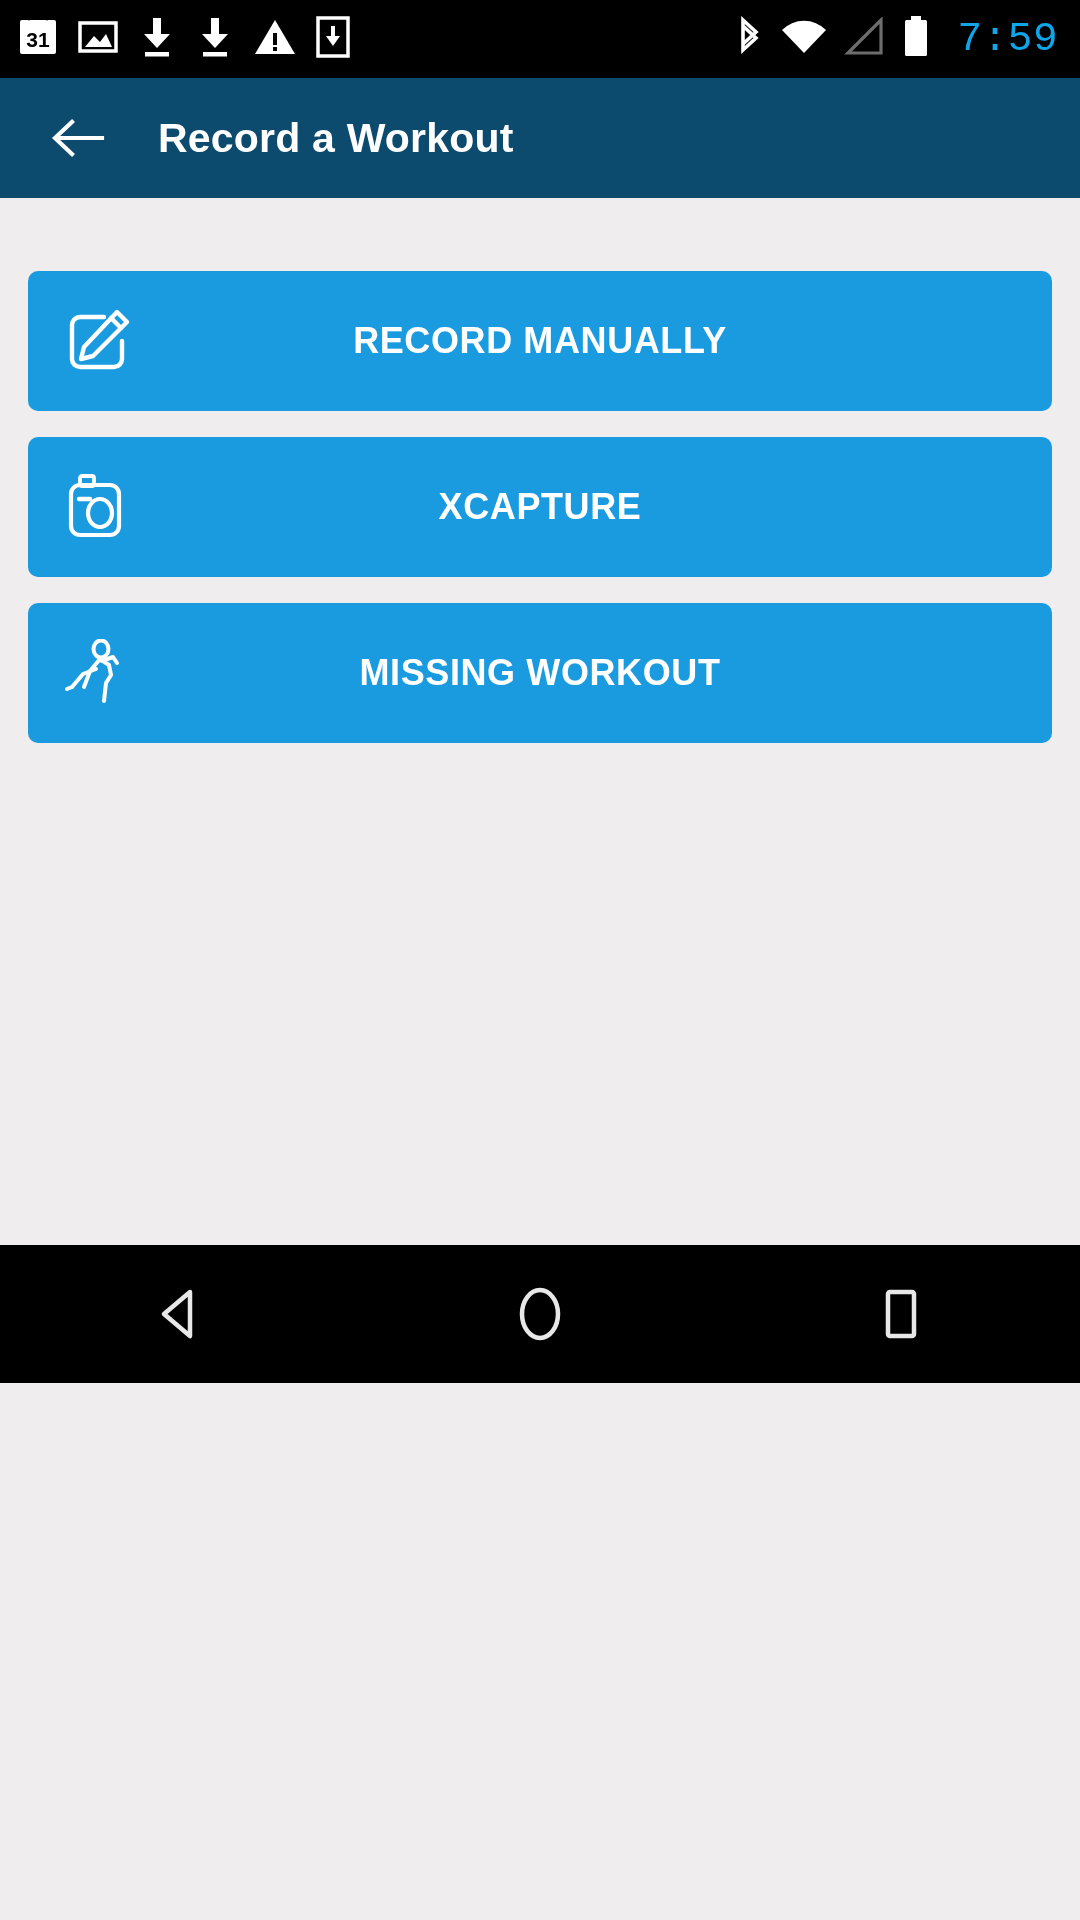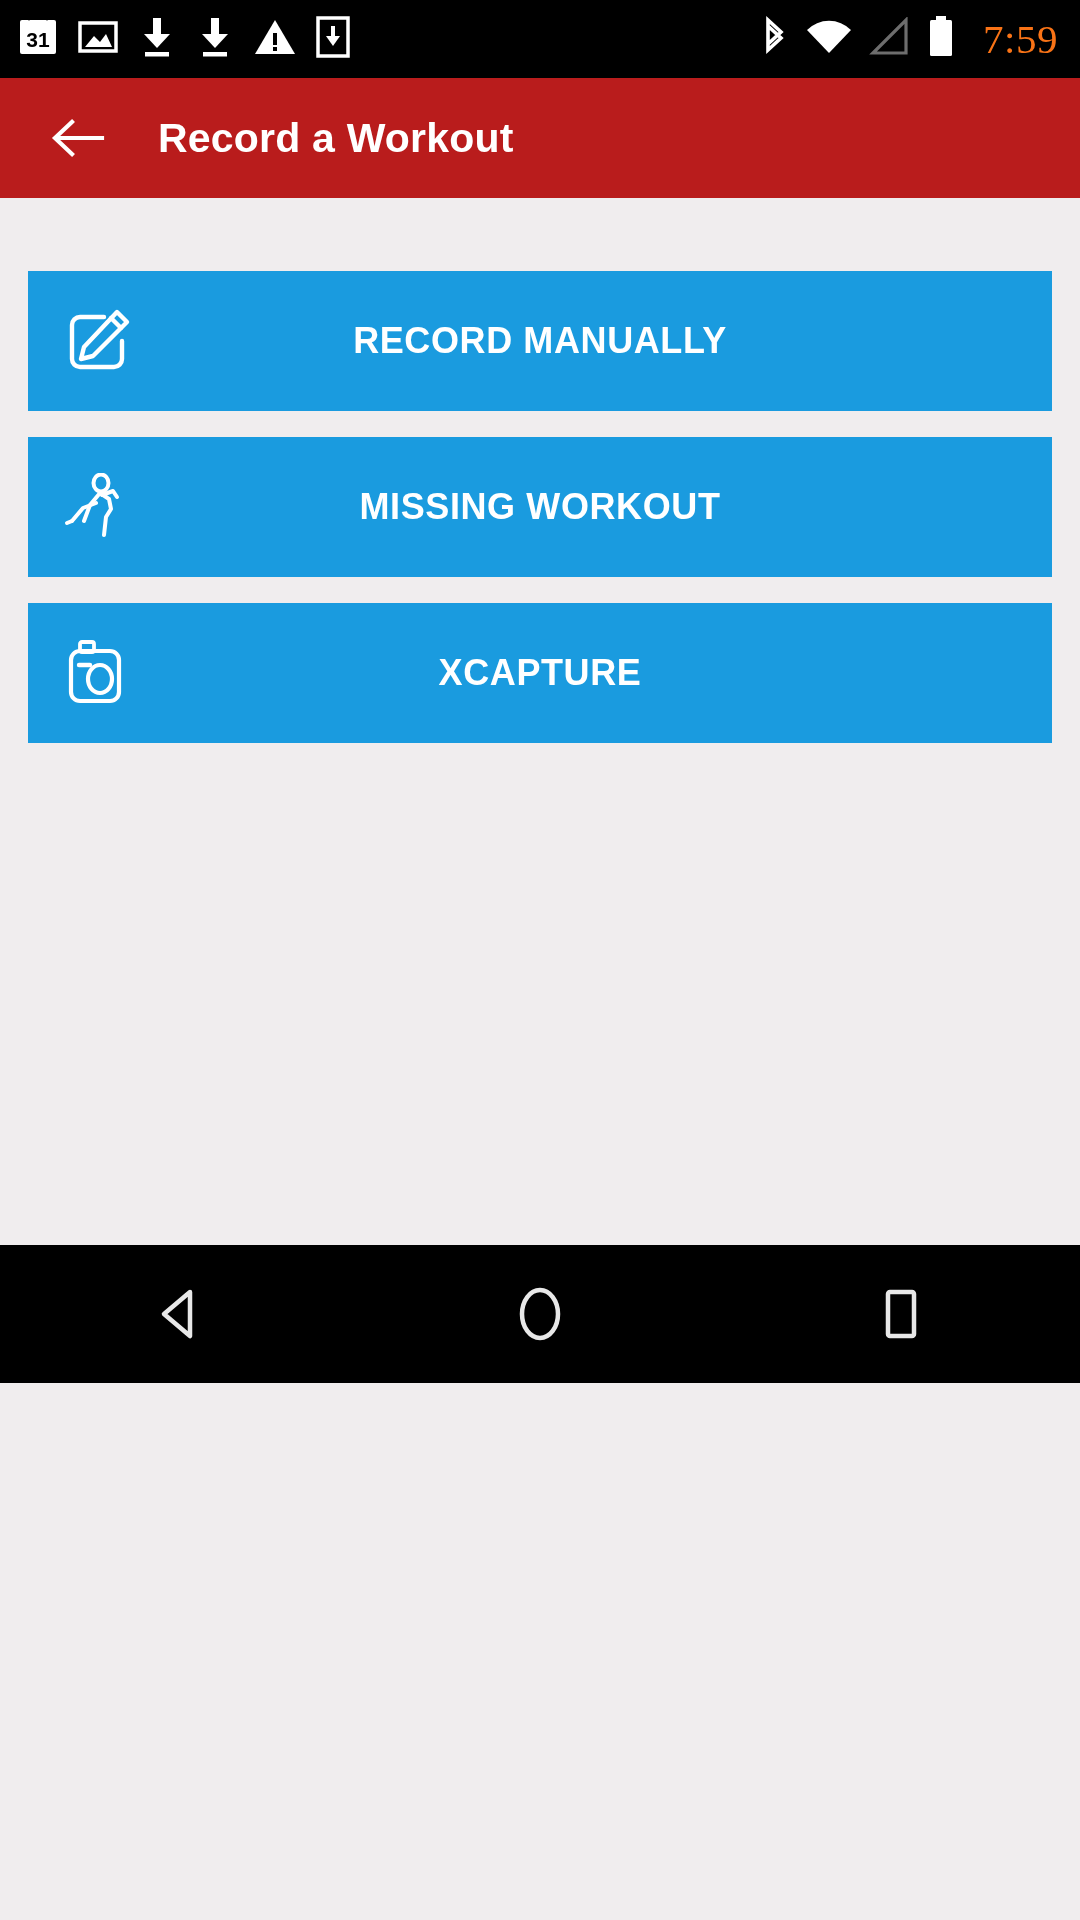--- a/index.html
+++ b/index.html
@@ -16,30 +16,30 @@
     position:absolute; top:0; left:0;
     width:1080px; height:78px;
     background:#000;
     display:flex; align-items:center;
     padding:0 22px 0 18px;
   }
   .status-left { display:flex; align-items:center; gap:20px; flex:0 0 auto; }
   .status-right { display:flex; align-items:center; gap:16px; margin-left:auto; }
   .sb-icon { display:block; }
   .clock {
-    color:#f97316; font-size:41px; font-weight:400;
+    color:#0ea5e9; font-size:41px; font-weight:400;
     letter-spacing:0.5px; margin-left:12px;
-    font-family:Liberation Serif, serif;
+    font-family:Liberation Mono, monospace;
   }
 
   
   .app-bar {
     position:absolute; top:78px; left:0;
     width:1080px; height:120px;
-    background:#b91c1c;
+    background:#0c4a6e;
     display:flex; align-items:center;
   }
   .back-btn {
     width:96px; height:96px;
     margin-left:30px;
     display:flex; align-items:center; justify-content:center;
     cursor:pointer;
   }
   .app-title {
     color:#fff;
@@ -54,21 +54,21 @@
     position:absolute; top:198px; left:0;
     width:1080px; height:1584px;
     background:#F0EDEE;
     padding:73px 28px 0 28px;
   }
   .action-btn {
     position:relative;
     width:1024px;
     height:140px;
     background:#1A9BDF;
-    border-radius:0;
+    border-radius:10px;
     display:flex;
     align-items:center;
     margin-bottom:26px;
     cursor:pointer;
     border:none;
   }
   .btn-icon {
     position:absolute;
     left:36px;
     top:50%;
@@ -202,48 +202,48 @@
 
     <div class="action-btn">
       <span class="btn-icon">
         <svg width="68" height="68" viewBox="0 0 68 68">
           <path d="M40 10 H16 a8 8 0 0 0 -8 8 V52 a8 8 0 0 0 8 8 H50 a8 8 0 0 0 8 -8 V34" fill="none" stroke="#fff" stroke-width="4.4" stroke-linecap="round" stroke-linejoin="round"></path>
           <path d="M53 5 L63 15 L29 49 L17 52 L20 40 Z" fill="none" stroke="#fff" stroke-width="4.4" stroke-linejoin="round" stroke-linecap="round"></path>
           <line x1="47" y1="11" x2="57" y2="21" stroke="#fff" stroke-width="4.4" stroke-linecap="round"></line>
         </svg>
       </span>
       <span class="btn-label">RECORD MANUALLY</span>
+    </div>
+
+    <div class="action-btn">
+      <span class="btn-icon">
+        <svg width="68" height="68" viewBox="0 0 68 68">
+          <rect x="16" y="3" width="14" height="10" rx="2" fill="none" stroke="#fff" stroke-width="3.8"></rect>
+          <rect x="7" y="12" width="48" height="50" rx="9" fill="none" stroke="#fff" stroke-width="4.2"></rect>
+          <ellipse cx="36" cy="40" rx="12" ry="14" fill="none" stroke="#fff" stroke-width="4.2"></ellipse>
+          <line x1="15" y1="26" x2="26" y2="26" stroke="#fff" stroke-width="4.4" stroke-linecap="round"></line>
+        </svg>
+      </span>
+      <span class="btn-label">XCAPTURE</span>
     </div>
 
     <div class="action-btn">
       <span class="btn-icon">
         <svg width="68" height="68" viewBox="0 0 68 68">
           <ellipse cx="37" cy="10" rx="7.5" ry="8.5" fill="none" stroke="#fff" stroke-width="4"></ellipse>
           <path d="M36 20 L26 32 L20 48" fill="none" stroke="#fff" stroke-width="4" stroke-linecap="round" stroke-linejoin="round"></path>
           <path d="M36 20 L45 26 L47 36 L42 44 L40 62" fill="none" stroke="#fff" stroke-width="4" stroke-linecap="round" stroke-linejoin="round"></path>
           <path d="M38 22 L49 18 L53 24" fill="none" stroke="#fff" stroke-width="4" stroke-linecap="round" stroke-linejoin="round"></path>
           <path d="M32 30 L19 35 L8 48" fill="none" stroke="#fff" stroke-width="4" stroke-linecap="round" stroke-linejoin="round"></path>
           <path d="M8 48 L3 50" fill="none" stroke="#fff" stroke-width="4" stroke-linecap="round"></path>
         </svg>
       </span>
       <span class="btn-label">MISSING WORKOUT</span>
     </div>
 
-    <div class="action-btn">
-      <span class="btn-icon">
-        <svg width="68" height="68" viewBox="0 0 68 68">
-          <rect x="16" y="3" width="14" height="10" rx="2" fill="none" stroke="#fff" stroke-width="3.8"></rect>
-          <rect x="7" y="12" width="48" height="50" rx="9" fill="none" stroke="#fff" stroke-width="4.2"></rect>
-          <ellipse cx="36" cy="40" rx="12" ry="14" fill="none" stroke="#fff" stroke-width="4.2"></ellipse>
-          <line x1="15" y1="26" x2="26" y2="26" stroke="#fff" stroke-width="4.4" stroke-linecap="round"></line>
-        </svg>
-      </span>
-      <span class="btn-label">XCAPTURE</span>
-    </div>
-
   </div>
 
   <div class="nav-bar">
     <div class="nav-btn">
       <svg width="52" height="56" viewBox="0 0 52 56">
         <path d="M36 6 L10 28 L36 50 Z" fill="none" stroke="#e8e8e8" stroke-width="4.5" stroke-linejoin="round"></path>
       </svg>
     </div>
     <div class="nav-btn">
       <svg width="56" height="62" viewBox="0 0 56 62">

